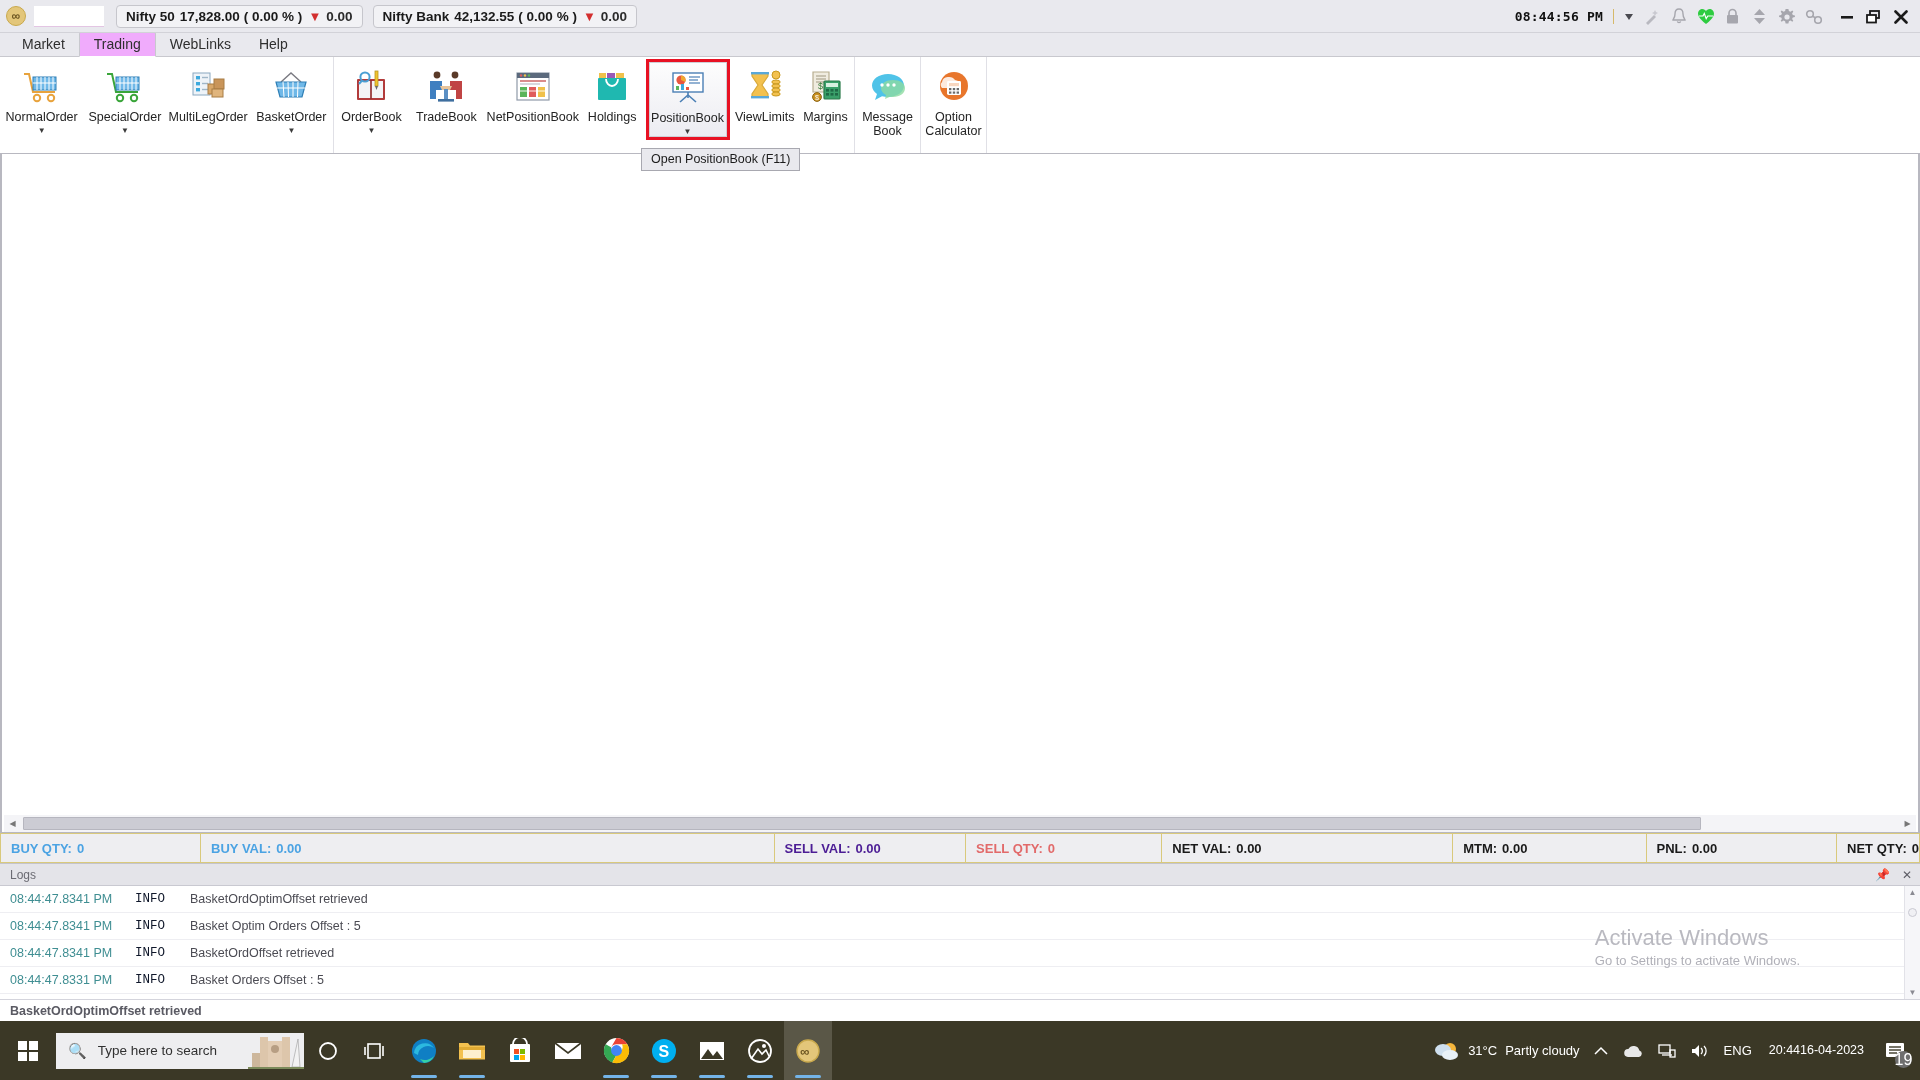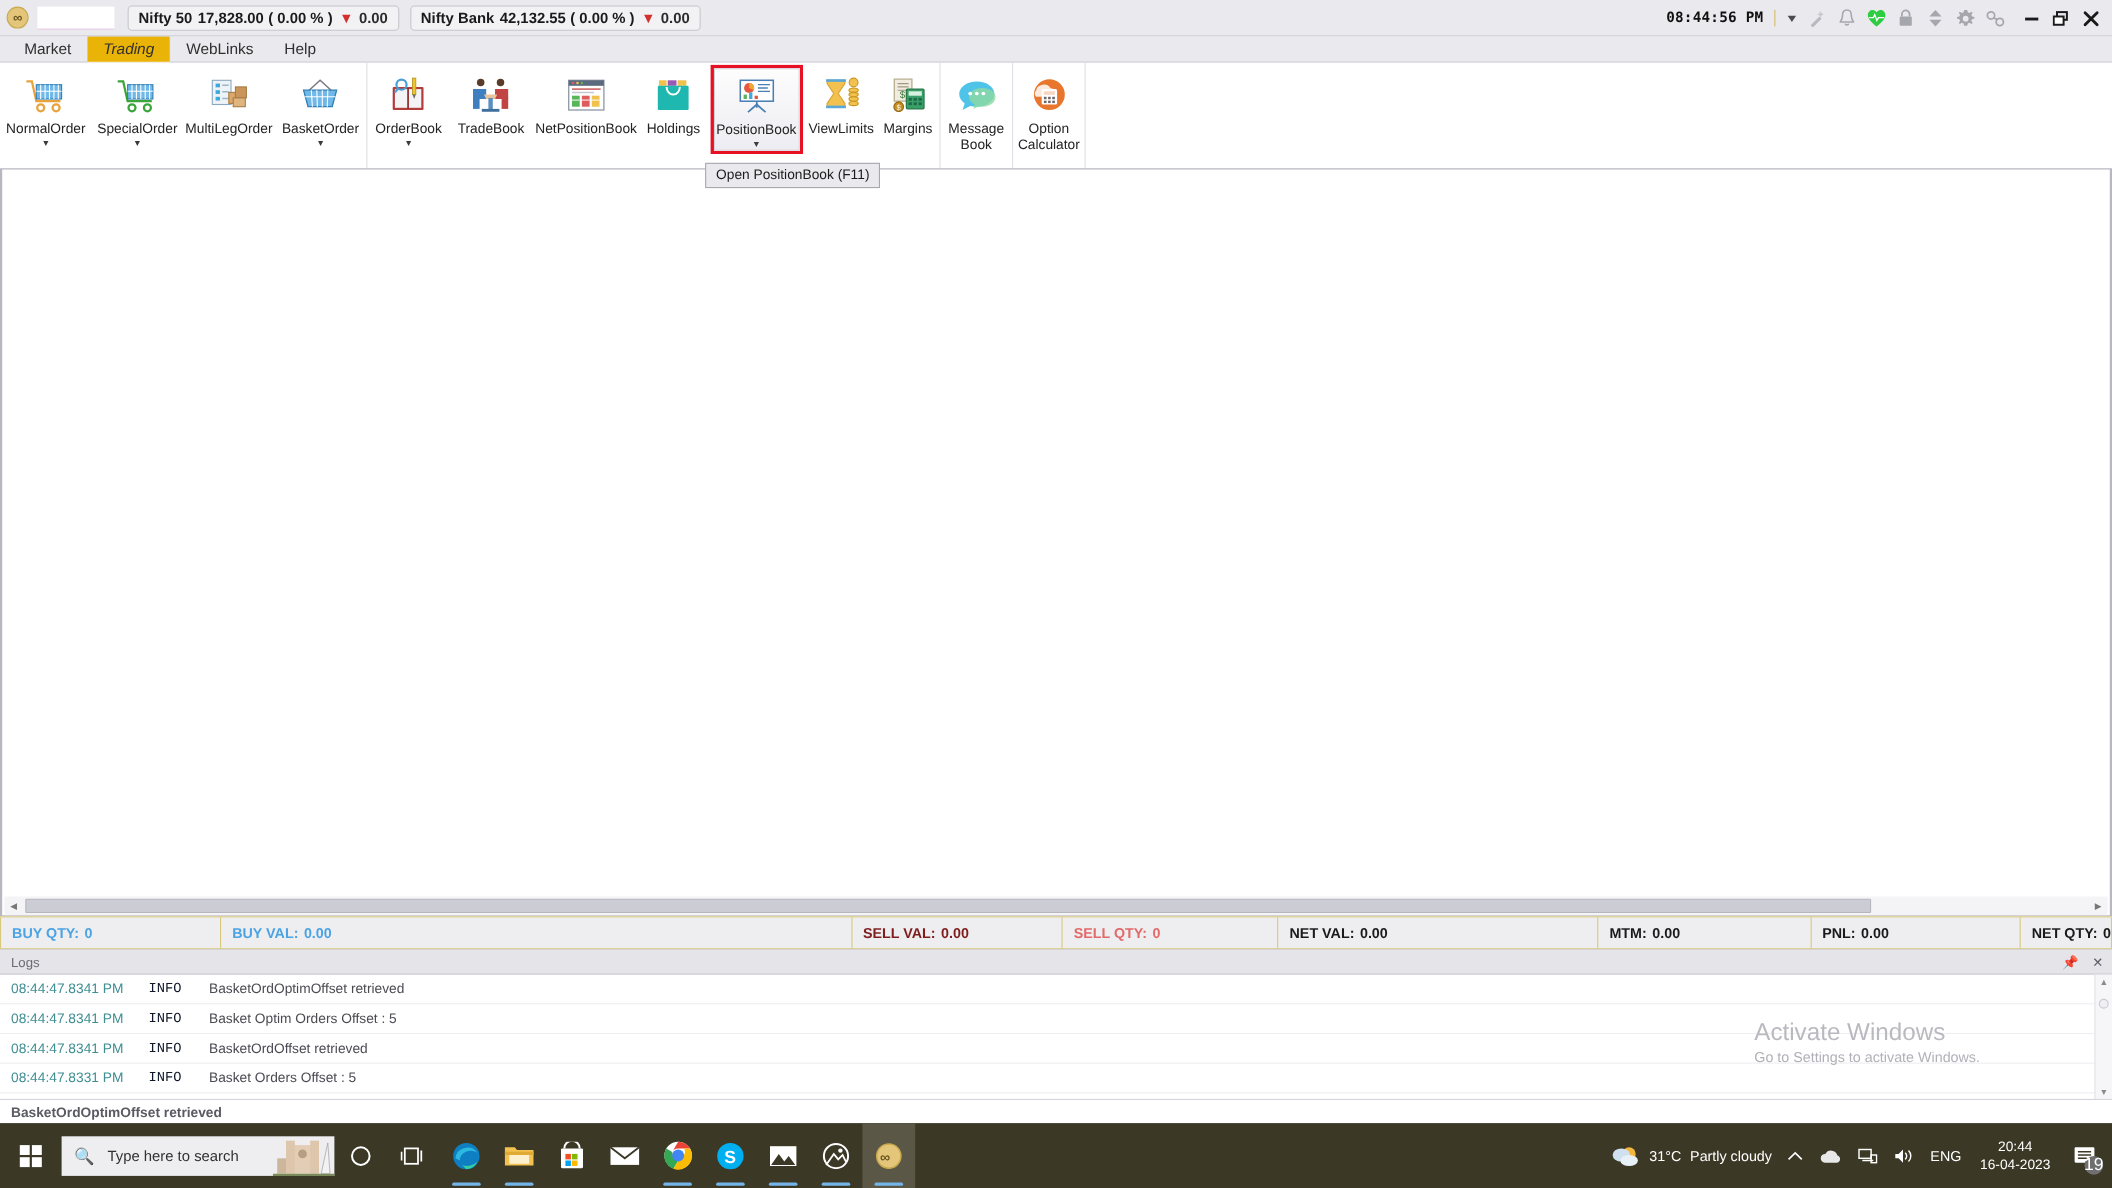--- a/index.html
+++ b/index.html
@@ -86,26 +86,25 @@
     border-bottom: 1px solid #c8c8ce;
   }
   .rtab {
     font-size: 14px;
     color: #2f2f2f;
     padding: 3px 14px 4px 14px;
     line-height: 16px;
     cursor: default;
   }
   .rtab.active {
-    background: #eab308;
+    background: #f0abfc;
     border: 1px solid #c8c8ce;
     border-bottom: 1px solid #ffffff;
     margin-bottom: -1px;
     border-radius: 2px 2px 0 0;
-    font-style: italic;
   }
 
   .ribbon {
     height: 120px;
     background: #ffffff;
     border-bottom: 1px solid #c9c9cf;
     display: flex;
     align-items: stretch;
     position: relative;
   }
@@ -347,21 +346,21 @@
   .tray {
     position: absolute; right: 0; top: 0; height: 59px;
     display: flex; align-items: center; padding-right: 4px;
   }
   .tray-item {
     display: flex; align-items: center;
     color: #ffffff; font-size: 13px;
     padding: 0 7px; height: 59px;
   }
   .tray-clock {
-    display: flex; flex-direction: column; align-items: center;
+    display: flex; align-items: center;
     justify-content: center;
     color: #fff; font-size: 12.5px; line-height: 17px;
     padding: 0 10px; height: 59px;
   }
   .tray-notif {
     position: relative;
     display: flex; align-items: center; justify-content: center;
     width: 42px; height: 59px;
   }
   .notif-badge {
@@ -759,21 +758,21 @@
 
 <div class="summary">
   <div class="sum-cell" style="width:210px;color:#4ba3e3;">
     <span>BUY QTY:</span>
     <span class="sv">0</span>
   </div>
   <div class="sum-cell" style="width:600px;color:#4ba3e3;">
     <span>BUY VAL:</span>
     <span class="sv">0.00</span>
   </div>
-  <div class="sum-cell" style="width:200px;color:#7f1d1d;">
+  <div class="sum-cell" style="width:200px;color:#4c1d95;">
     <span>SELL VAL:</span>
     <span class="sv">0.00</span>
   </div>
   <div class="sum-cell" style="width:205px;color:#e26a6a;">
     <span>SELL QTY:</span>
     <span class="sv">0</span>
   </div>
   <div class="sum-cell" style="width:304px;color:#1a1a1a;">
     <span>NET VAL:</span>
     <span class="sv">0.00</span>

